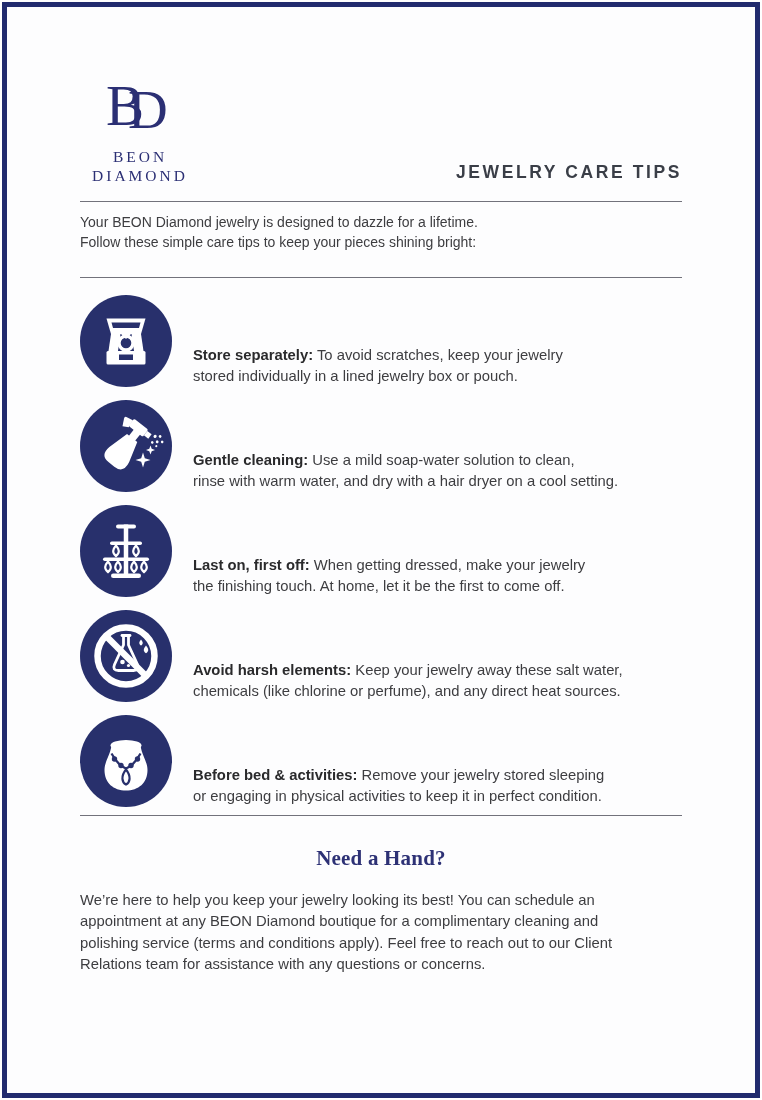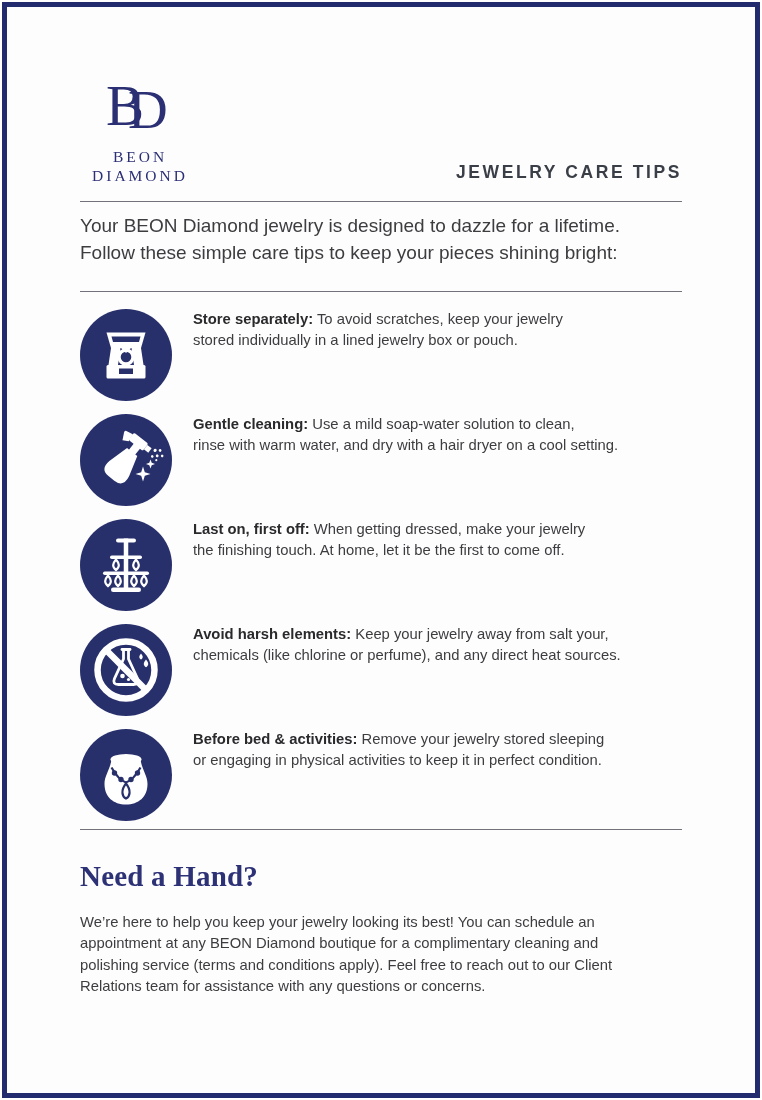--- a/index.html
+++ b/index.html
@@ -25,37 +25,37 @@
   .logo-name { font-family:"Liberation Serif", serif; font-size:15.5px;
                letter-spacing:3px; line-height:1.2; white-space:nowrap; }
   .header-title { font-size:17.5px; font-weight:700; letter-spacing:2.6px;
                   color:var(--header-title); padding-bottom:2px; }
 
   hr.rule { border:none; border-top:1px solid var(--rule); margin:0; }
 
   
   .intro h1 { margin:26px 0 0; font-family:"Liberation Serif", serif; font-size:23.5px;
               font-weight:600; color:var(--navy-heading); letter-spacing:0.2px; }
-  .intro p { margin:11px 0 0; font-size:19px; line-height:1.42; color:var(--text); }
+  .intro p { margin:11px 0 0; font-size:14px; line-height:1.42; color:var(--text); }
   .intro { padding-bottom:24px; }
 
   
   .tips { padding:17px 0 8px; }
-  .tip-row { display:flex; align-items:flex-start; }
+  .tip-row { display:flex; align-items:flex-end; }
   .tip-row + .tip-row { margin-top:13px; }
   .tip-icon { width:92px; height:92px; flex:none; display:block; }
   .icon-bg { fill:var(--navy-icon); }
   .icon-fg { fill:var(--navy-icon); }
   .stroke-navy { stroke:var(--navy-icon); }
   .tip-text { margin-left:21px; font-size:14.8px; line-height:1.42; color:var(--text); }
   .tip-label { font-weight:700; color:var(--label); }
 
   
-  .help h2 { margin:30px 0 16px; font-family:"Liberation Serif", serif; font-size:29px;
-             font-weight:600; color:var(--navy-heading); letter-spacing:0.2px; }
+  .help h2 { margin:30px 0 16px; font-family:"Liberation Serif", serif; font-size:21px;
+             font-weight:600; color:var(--navy-heading); letter-spacing:0.2px;text-align:center; }
   .help p { margin:19px 0 0; font-size:14.8px; line-height:1.44; color:var(--text); }
 </style>
 </head>
 <body>
 
 <div class="page">
 
   <header class="masthead">
     <div class="logo">
       <div class="monogram">
@@ -159,21 +159,21 @@
         <circle cx="42.5" cy="52" r="2.3" fill="#fff"></circle>
         <circle cx="48.5" cy="55.5" r="1.6" fill="#fff"></circle>
         <circle cx="47.5" cy="47.5" r="1.3" fill="#fff"></circle>
         <path d="M61 29.5 C63 32 63.5 33.8 61 35.6 C58.5 33.8 59 32 61 29.5 Z" fill="#fff"></path>
         <path d="M66 35.5 C68.6 38.7 69.3 41 66 43.3 C62.7 41 63.4 38.7 66 35.5 Z" fill="#fff"></path>
         <circle cx="46" cy="46" r="28.5" fill="none" stroke="#fff" stroke-width="6.5"></circle>
         <line x1="25.8" y1="25.8" x2="66.2" y2="66.2" stroke="#fff" stroke-width="6.5"></line>
       </svg>
       <div class="tip-text">
         <span class="tip-label">Avoid harsh elements:</span>
-        <span>Keep your jewelry away from salt your,</span><br>
+        <span>Keep your jewelry away these salt water,</span><br>
         <span>chemicals (like chlorine or perfume), and any direct heat sources.</span>
       </div>
     </div>
 
     <div class="tip-row">
       <svg class="tip-icon" viewBox="0 0 92 92">
         <circle class="icon-bg" cx="46" cy="46" r="46"></circle>
         <path d="M31.5 30.5 C30 41 24.5 46.5 24.5 55 C24.5 68 33.5 75.5 46 75.5 C58.5 75.5 67.5 68 67.5 55 C67.5 46.5 62 41 60.5 30.5 Z" fill="#fff"></path>
         <ellipse cx="46" cy="30.5" rx="15.5" ry="5.5" fill="#fff"></ellipse>
         <g fill="none" class="stroke-navy" stroke-width="2.2">

